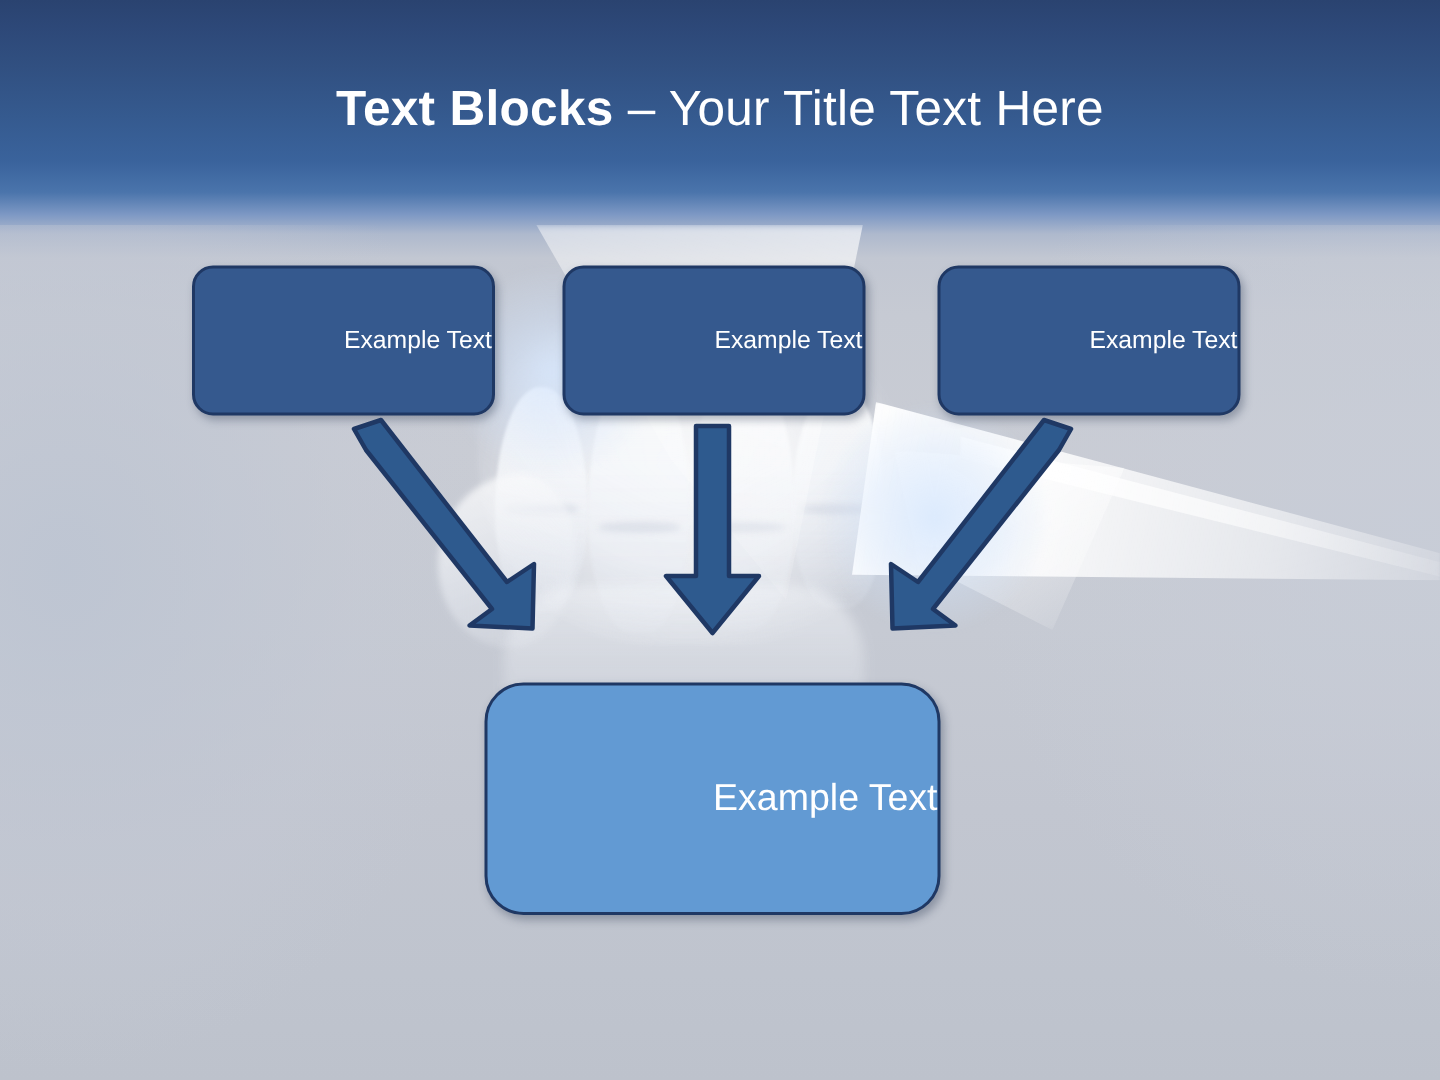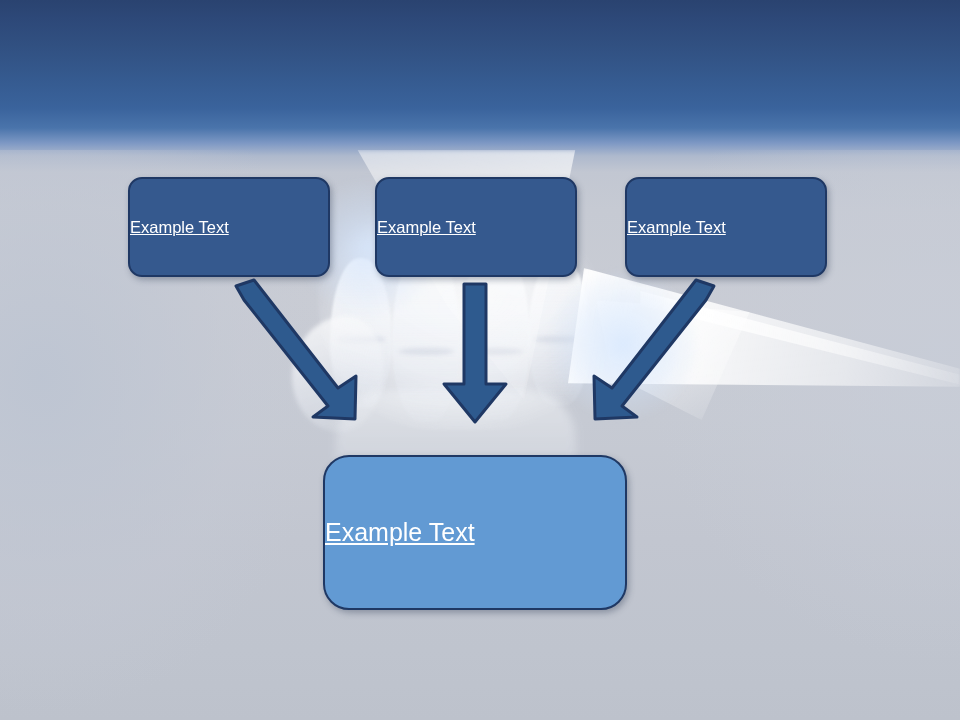--- a/index.html
+++ b/index.html
@@ -218,25 +218,24 @@
   }
   .title .strong { font-weight: bold; }
   .title .rest   { font-weight: normal; }
 
   
   .node {
     position: absolute;
     box-sizing: border-box;
     display: flex;
     align-items: center;
-    justify-content: flex-start;
+    justify-content: flex-end;
     color: #ffffff;
     text-align: center;
     box-shadow: 2px 3px 6px rgba(40,55,80,0.35);
-    text-decoration: underline;
   }
   .node-top {
     width: 202px;
     height: 100px;
     border-radius: 14px;
     border: 2px solid #1f3864;
     background: #35598e;
     font-size: 16.5px;
   }
   .node-bottom {
@@ -282,20 +281,23 @@
   </div>
 
   <div class="streak streak-wedge-mid"></div>
   <div class="streak streak-left"></div>
   <div class="streak streak-right-big"></div>
   <div class="streak streak-right-tail"></div>
   <div class="streak streak-right-fan"></div>
   <div class="glow-left"></div>
   <div class="glow-right"></div>
 
+  <div class="title">
+    <span class="strong">Text Blocks</span><span class="rest"> – Your Title Text Here</span>
+  </div>
 
   <div id="node-a" class="node node-top">
     <span>Example Text</span>
   </div>
   <div id="node-b" class="node node-top">
     <span>Example Text</span>
   </div>
   <div id="node-c" class="node node-top">
     <span>Example Text</span>
   </div>

